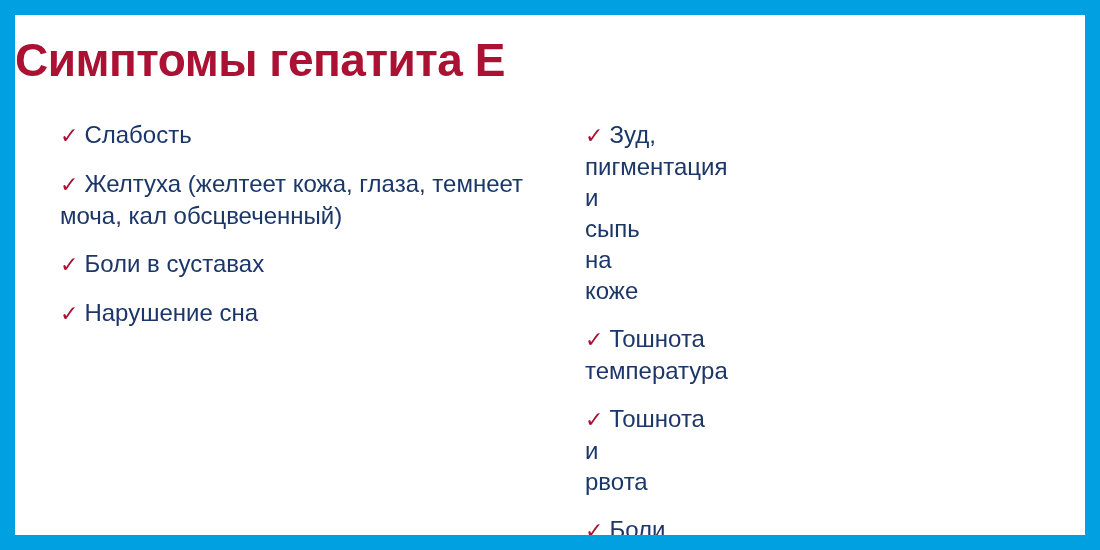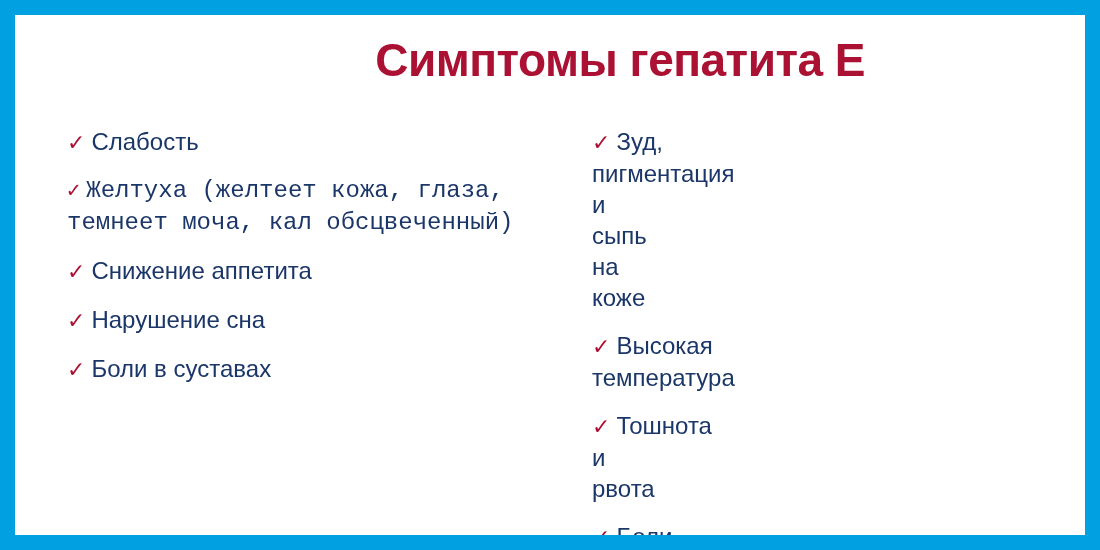--- a/index.html
+++ b/index.html
@@ -25,21 +25,21 @@
     top: 0;
     width: 1070px;
     height: 520px;
     background: #ffffff;
   }
   .title {
     position: absolute;
     left: 0;
     top: 20px;
     width: 850px;
-    text-align: right;
+    text-align: left;
     font-size: 46px;
     font-weight: bold;
     letter-spacing: -0.5px;
     color: #ab1133;
     line-height: 1.1;
     white-space: nowrap;
   }
   .columns {
     position: absolute;
     left: 0;
@@ -58,21 +58,21 @@
   }
   .col-right {
     width: 545px;
     padding-left: 570px;
     padding-right: 0;
     margin-left: -525px;
   }
   .col-right .item { }
   .list {
     list-style: none;
-    margin: 7px;
+    margin: 0;
     padding: 0;
   }
   .item {
     display: block;
     position: relative;
     color: #1b3668;
     font-size: 24px;
     line-height: 31px;
     margin-bottom: 17px;
     padding-left: 0;
@@ -85,21 +85,21 @@
     color: #ab1133;
     font-size: 22px;
     font-weight: normal;
     display: inline;
     margin-right: 6px;
     line-height: 31px;
   }
   .item-text {
     display: inline;
   }
-  .col-left .item.wide-1 { max-width: 500px; font-family: Liberation Mono, monospace; }
+  .col-left .item.wide-1 { max-width: 500px; }
   .col-right .item { max-width: 480px; }
 </style>
 </head>
 <body>
 
 <div class="poster">
   <div class="poster-inner">
 
     <div class="title">Симптомы гепатита Е</div>
 
@@ -110,44 +110,41 @@
 
           <li class="item">
             <span class="check">✓</span><span class="item-text">Слабость</span>
           </li>
 
           <li class="item wide-1">
             <span class="check">✓</span><span class="item-text">Желтуха (желтеет кожа, глаза, темнеет моча, кал обсцвеченный)</span>
           </li>
 
 
+
           <li class="item">
-            <span class="check">✓</span><span class="item-text">Снижение аппетита</span>
+            <span class="check">✓</span><span class="item-text">Боли в суставах</span>
           </li>
 
           <li class="item">
             <span class="check">✓</span><span class="item-text">Нарушение сна</span>
-          </li>
-
-          <li class="item">
-            <span class="check">✓</span><span class="item-text">Боли в суставах</span>
           </li>
 
         </ul>
       </div>
 
       <div class="col col-right">
         <ul class="list">
 
           <li class="item">
             <span class="check">✓</span><span class="item-text">Зуд, пигментация и сыпь на коже</span>
           </li>
 
           <li class="item">
-            <span class="check">✓</span><span class="item-text">Высокая температура</span>
+            <span class="check">✓</span><span class="item-text">Тошнота температура</span>
           </li>
 
           <li class="item">
             <span class="check">✓</span><span class="item-text">Тошнота и рвота</span>
           </li>
 
           <li class="item">
             <span class="check">✓</span><span class="item-text">Боли</span>
           </li>
 

